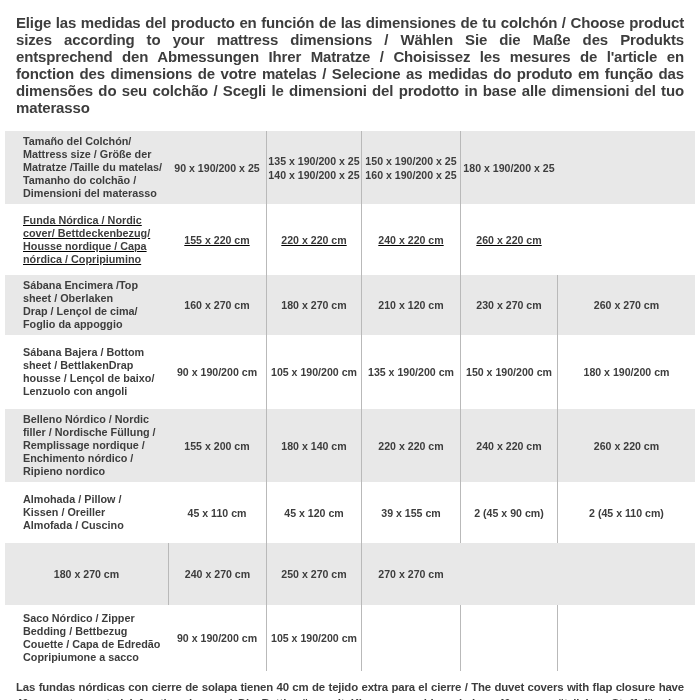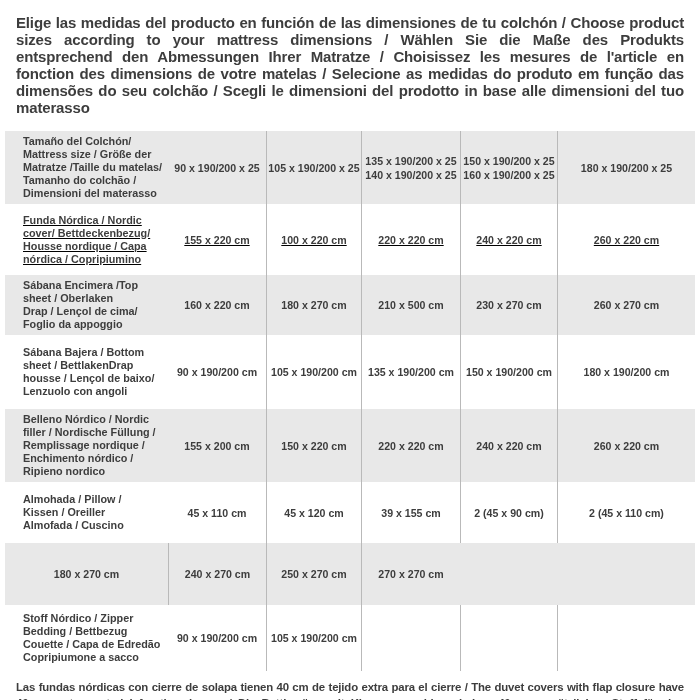--- a/index.html
+++ b/index.html
@@ -67,48 +67,46 @@
 
   <div class="sizes-table">
 
     <div class="row shaded">
       <div class="cell label">Tamaño del Colchón/
 Mattress size / Größe der
 Matratze /Taille du matelas/
 Tamanho do colchão /
 Dimensioni del materasso</div>
       <div class="cell value">90 x 190/200 x 25</div>
-      <div class="cell value">105 x 190/200 x 25</div>
       <div class="cell value">135 x 190/200 x 25
 140 x 190/200 x 25</div>
       <div class="cell value">150 x 190/200 x 25
 160 x 190/200 x 25</div>
       <div class="cell value">180 x 190/200 x 25</div>
     </div>
 
     <div class="row">
       <div class="cell label">Funda Nórdica /  Nordic
 cover/ Bettdeckenbezug/
 Housse nordique  / Capa
 nórdica / Copripiumino</div>
       <div class="cell value">155 x 220 cm</div>
-      <div class="cell value">100 x 220 cm</div>
       <div class="cell value">220 x 220 cm</div>
       <div class="cell value">240 x 220 cm</div>
       <div class="cell value">260 x 220 cm</div>
     </div>
 
     <div class="row shaded">
       <div class="cell label">Sábana Encimera /Top
 sheet / Oberlaken
 Drap / Lençol de cima/
 Foglio da appoggio</div>
-      <div class="cell value">160 x 220 cm</div>
+      <div class="cell value">160 x 270 cm</div>
       <div class="cell value">180 x 270 cm</div>
-      <div class="cell value">210 x 500 cm</div>
+      <div class="cell value">210 x 120 cm</div>
       <div class="cell value">230 x 270 cm</div>
       <div class="cell value">260 x 270 cm</div>
     </div>
 
     <div class="row">
       <div class="cell label">Sábana Bajera / Bottom
 sheet / BettlakenDrap
 housse / Lençol de baixo/
 Lenzuolo con angoli</div>
       <div class="cell value">90 x 190/200 cm</div>
@@ -118,21 +116,21 @@
       <div class="cell value">180 x 190/200 cm</div>
     </div>
 
     <div class="row shaded">
       <div class="cell label">Belleno Nórdico / Nordic
 filler / Nordische Füllung /
 Remplissage nordique /
 Enchimento nórdico /
 Ripieno nordico</div>
       <div class="cell value">155 x 200 cm</div>
-      <div class="cell value">150 x 220 cm</div>
+      <div class="cell value">180 x 140 cm</div>
       <div class="cell value">220 x 220 cm</div>
       <div class="cell value">240 x 220 cm</div>
       <div class="cell value">260 x 220 cm</div>
     </div>
 
     <div class="row">
       <div class="cell label">Almohada  / Pillow /
 Kissen / Oreiller
 Almofada / Cuscino</div>
       <div class="cell value">45 x 110 cm</div>
@@ -143,21 +141,21 @@
     </div>
 
     <div class="row shaded">
       <div class="cell value">180 x 270 cm</div>
       <div class="cell value">240 x 270 cm</div>
       <div class="cell value">250 x 270 cm</div>
       <div class="cell value">270 x 270 cm</div>
     </div>
 
     <div class="row">
-      <div class="cell label">Stoff Nórdico / Zipper
+      <div class="cell label">Saco Nórdico / Zipper
 Bedding / Bettbezug
 Couette  / Capa de Edredão
 Copripiumone a sacco</div>
       <div class="cell value">90 x 190/200 cm</div>
       <div class="cell value">105 x 190/200 cm</div>
       <div class="cell value"></div>
       <div class="cell value"></div>
       <div class="cell value"></div>
     </div>
 

